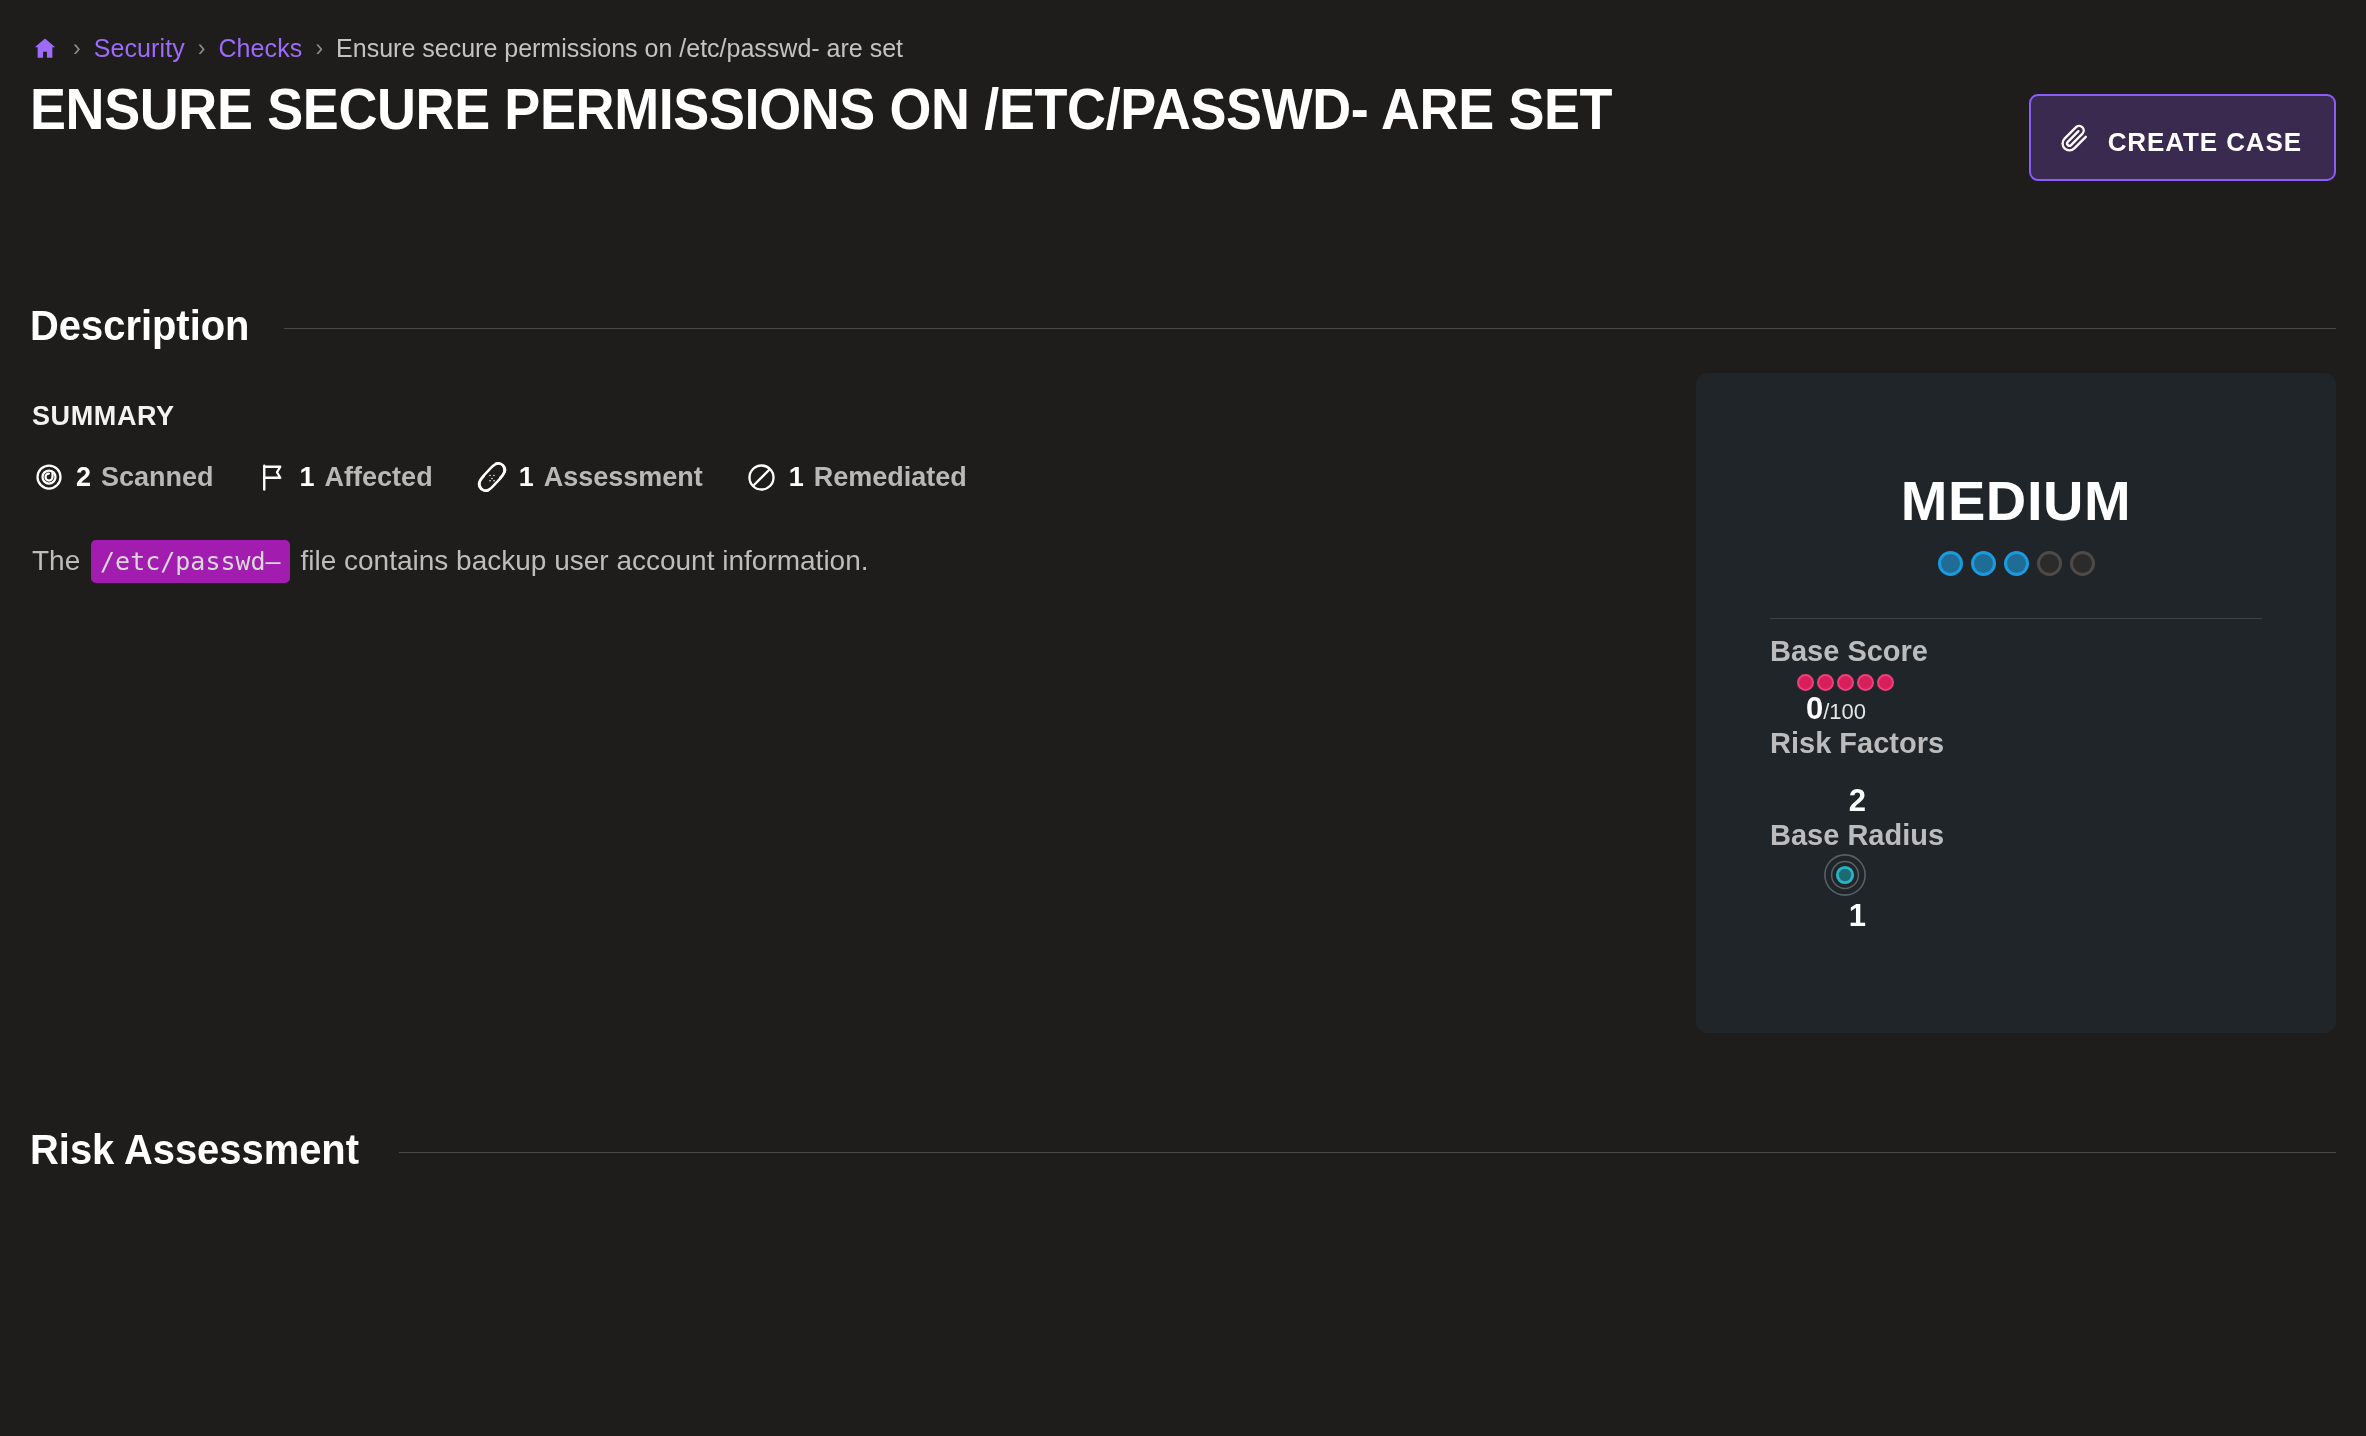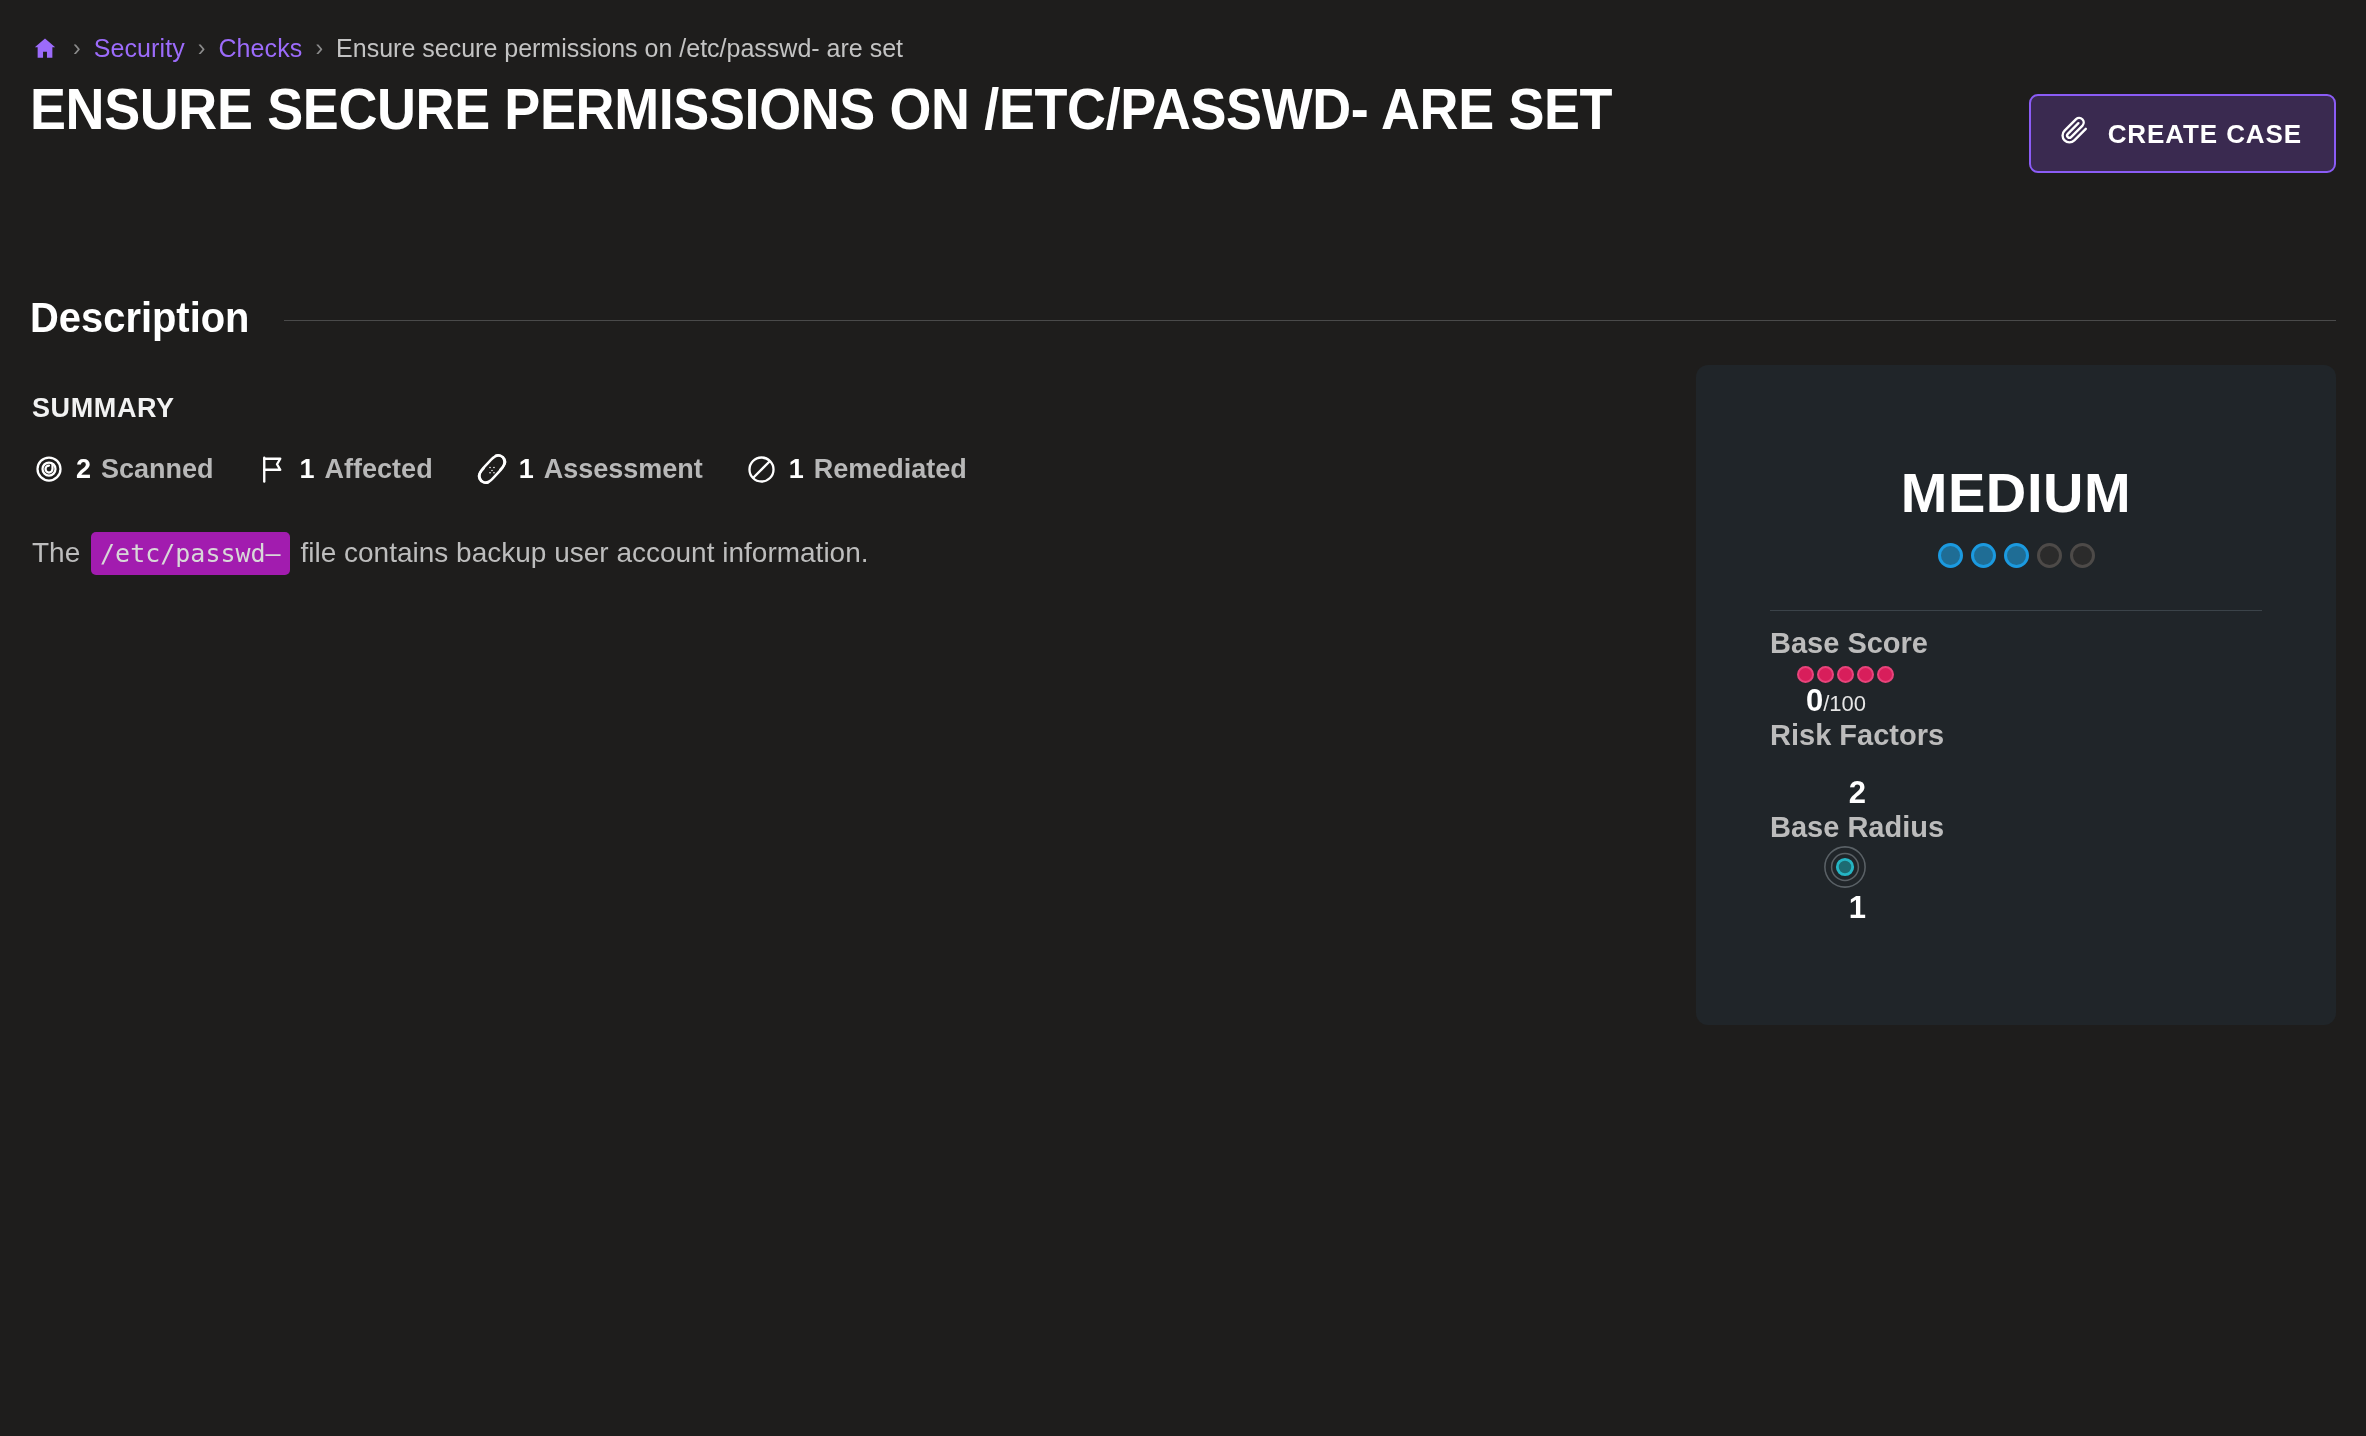--- a/index.html
+++ b/index.html
@@ -79,21 +79,21 @@
     transform: scaleX(0.93);
     transform-origin: left top;
   }
   .create-case-btn {
     flex: 0 0 auto;
     display: inline-flex;
     align-items: center;
     justify-content: center;
     gap: 19px;
     margin-top: 14px;
-    padding: 19px 32px 19px 28px;
+    padding: 27px 32px 19px 28px;
     background: #3a2a50;
     border: 2px solid #8b5cf6;
     border-radius: 9px;
     color: #ffffff;
     font-size: 26px;
     font-weight: 600;
     letter-spacing: 0.9px;
     cursor: pointer;
     white-space: nowrap;
   }
@@ -428,14 +428,18 @@
             </svg>
           </span>
           <span class="rval">1</span>
         </div>
 
       </div>
     </aside>
 
   </div>
 
+  <div class="section-head bottom-head">
+    <h2>Risk Assessment</h2>
+    <div class="section-rule"></div>
+  </div>
 
 </div>
 
 </body></html>

